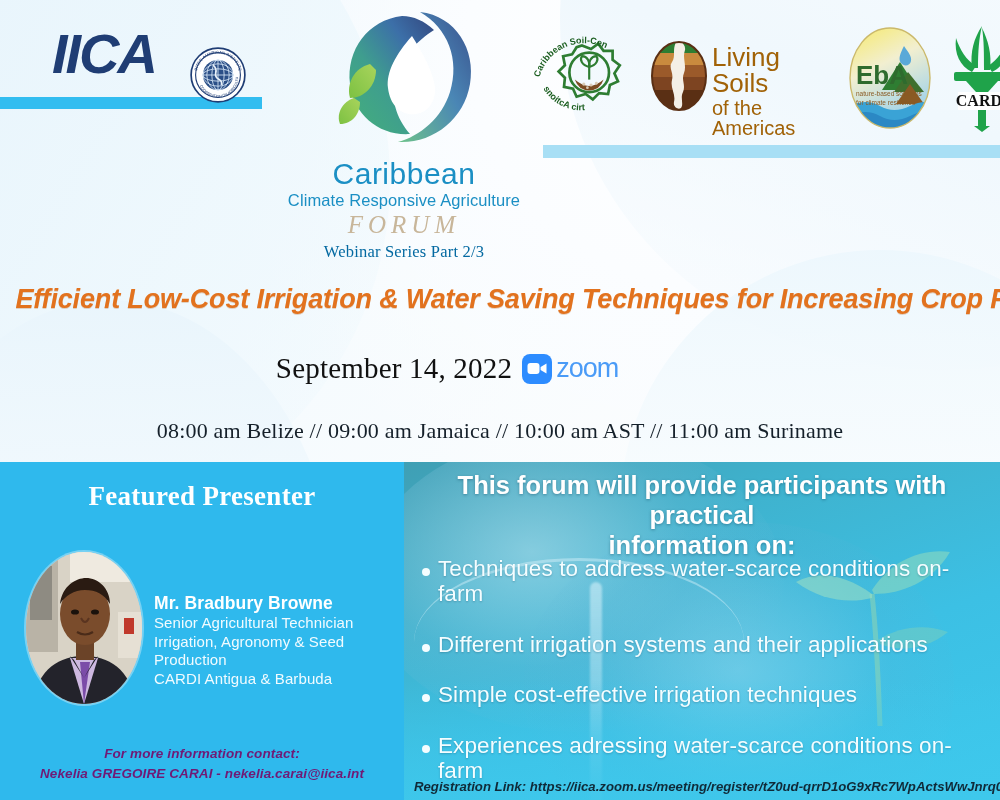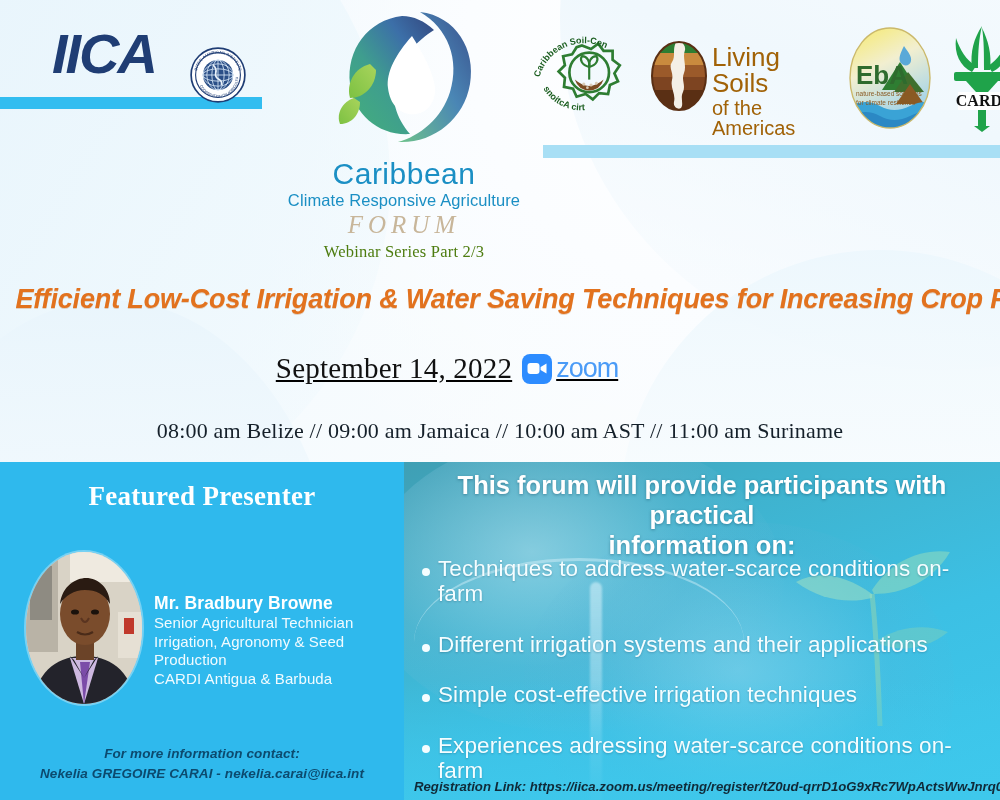--- a/index.html
+++ b/index.html
@@ -68,21 +68,21 @@
   .ccra-sub {
     font-family:"Liberation Sans", sans-serif;
     font-size:16.5px; color:#1b8fc4; letter-spacing:.1px; line-height:1.15; margin-top:1px;
   }
   .ccra-forum {
     font-family:"Liberation Serif", serif;
     font-style:italic; font-size:25px; color:#c8b69a; letter-spacing:5px; margin-top:2px;
   }
   .ccra-webinar {
     font-family:"Liberation Serif", serif;
-    font-size:16.5px; color:#4d7c0f; margin-top:3px; letter-spacing:.2px;
+    font-size:16.5px; color:#0369a1; margin-top:3px; letter-spacing:.2px;
   }
 
   
   .partners { position:absolute; left:528px; top:14px; width:468px; height:122px; }
   .p-logo { position:absolute; }
   .csca { left:0px; top:8px; width:108px; height:108px; }
   .living { left:122px; top:26px; width:190px; height:72px; }
   .living-text { position:absolute; left:62px; top:4px; color:#a16207; line-height:1.0; }
   .living-1 { font-size:26px; }
   .living-2 { font-size:20px; margin-top:2px; }
@@ -98,21 +98,21 @@
     font-size:27.5px; color:#e2721e;
     letter-spacing:-.2px;
     transform:scaleX(.985);
     text-shadow:0 1px 0 rgba(180,90,20,.25);
     white-space:nowrap;
   }
 
   
   .date-row {
     position:absolute; left:0; top:352px; width:894px;
-    display:flex; align-items:center; justify-content:center; gap:10px;text-decoration:underline;
+    display:flex; align-items:center; justify-content:center; gap:10px;
   }
   .date-text { font-family:"Liberation Serif", serif; font-size:29px; color:#111; letter-spacing:.2px; }
   .zoom-logo { display:flex; align-items:center; gap:4px; }
   .zoom-badge {
     width:30px; height:30px; border-radius:8px; background:#2d8cff;
     display:flex; align-items:center; justify-content:center;
   }
   .zoom-word { font-size:27px; color:#4a9bf7; letter-spacing:-1px; font-weight:500; }
 
   
@@ -139,21 +139,21 @@
     background:#d8d2c4;
     box-shadow:0 0 0 2px rgba(255,255,255,.35);
   }
   .presenter-text { position:absolute; left:134px; top:41px; width:250px; color:#fff; }
   .p-name { font-size:17.5px; font-weight:bold; line-height:1.18; letter-spacing:.1px; }
   .p-line { font-size:15px; line-height:1.26; color:#f1fbff; letter-spacing:.1px; }
   .contact {
     position:absolute; left:0; top:282px; width:404px; text-align:center;
     font-family:"Liberation Sans Narrow","Liberation Sans", sans-serif;
     font-weight:bold; font-style:italic;
-    color:#0c4a6e; font-size:13.5px; line-height:1.5; letter-spacing:.1px;
+    color:#701a75; font-size:13.5px; line-height:1.5; letter-spacing:.1px;
   }
 
   
   .panel-right {
     position:absolute; left:404px; top:462px; width:596px; height:338px;
     overflow:hidden;
     background:linear-gradient(160deg,#3f9fb4 0%, #3fb3cf 30%, #3cc0e4 62%, #3ec8ec 100%);
   }
   .pr-photo-1 {
     position:absolute; left:-40px; top:-30px; width:420px; height:300px;

